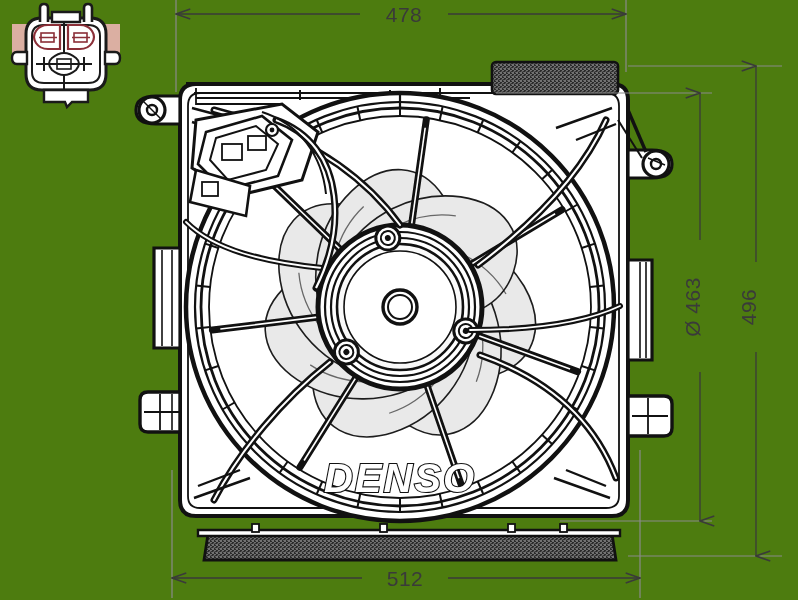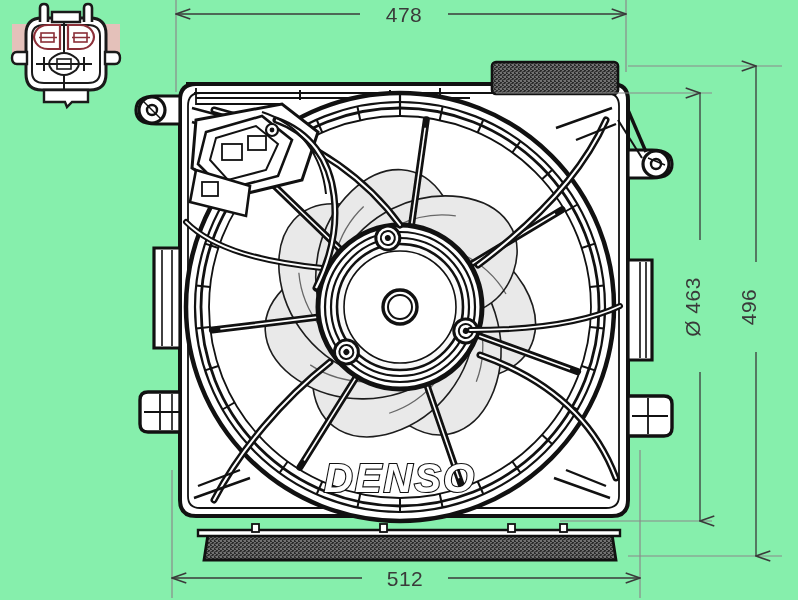--- a/index.html
+++ b/index.html
@@ -11,21 +11,21 @@
     width: 798px;
     height: 600px;
     overflow: hidden;
     font-family: "Liberation Sans", sans-serif;
     position: relative;
   }
   #stage {
     position: relative;
     width: 798px;
     height: 600px;
-    background: #86efac;
+    background: #4d7c0f;
   }
   #drawing {
     position: absolute;
     top: 0;
     left: 0;
     width: 798px;
     height: 600px;
   }
   .dim-text {
     font-family: "Liberation Sans", sans-serif;

